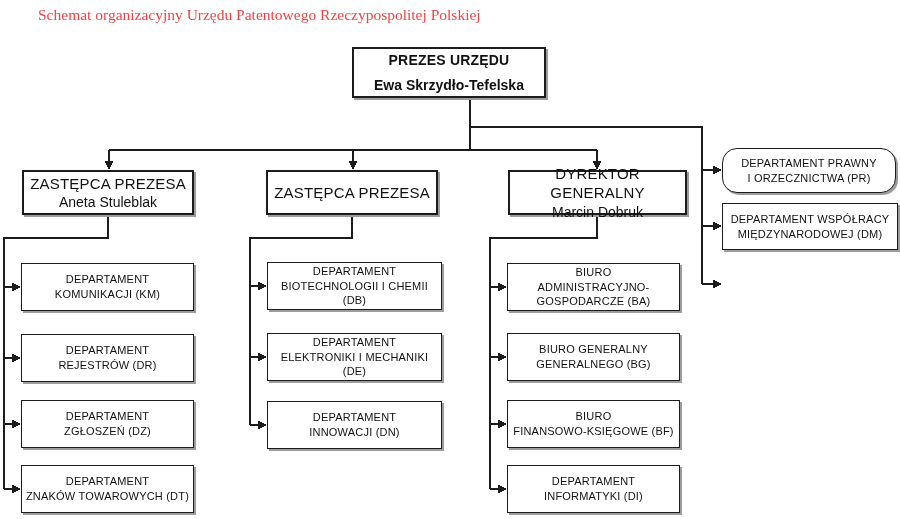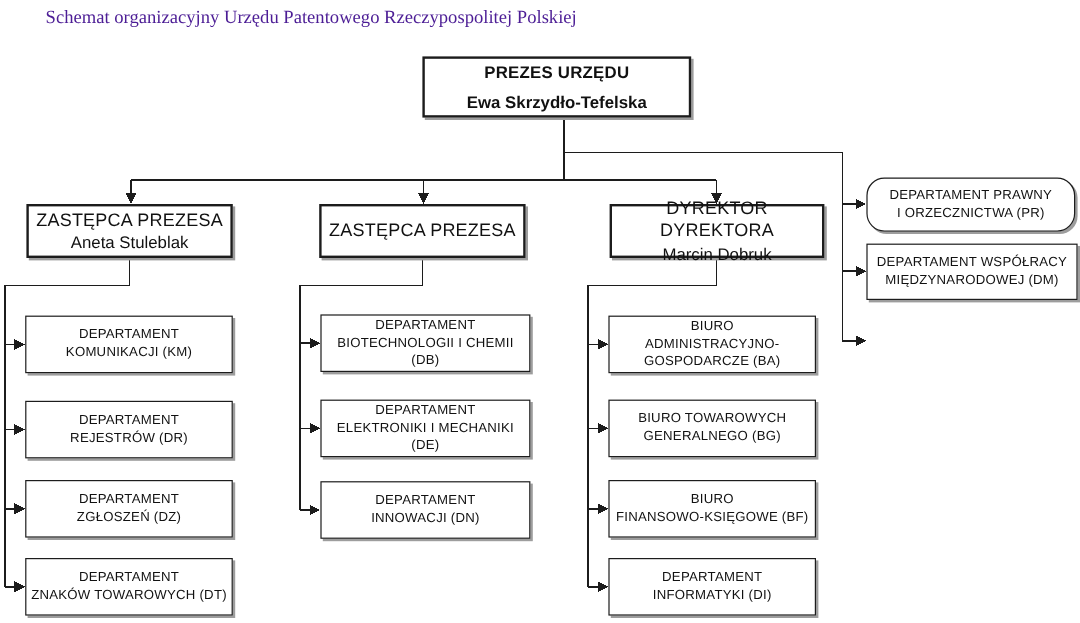--- a/index.html
+++ b/index.html
@@ -11,21 +11,21 @@
     font-family: "Liberation Sans", sans-serif;
     color: #111111;
     overflow: hidden;
   }
   .doc-title {
     position: absolute;
     left: 38px;
     top: 6px;
     font-family: "Liberation Serif", "DejaVu Serif", serif;
     font-size: 15.5px;
-    color: #4c1d95;
+    color: #ef4444;
     white-space: nowrap;
   }
   .connectors {
     position: absolute;
     left: 0; top: 0;
     width: 900px; height: 519px;
     z-index: 1;
   }
   .connectors path {
     fill: none;
@@ -116,34 +116,34 @@
         <path d="M490 357 H498"></path>
         <path d="M490 424 H498"></path>
         <path d="M490 489 H498"></path>
       <polygon points="498,282.5 498,291.5 507,287"></polygon>
       <polygon points="498,352.5 498,361.5 507,357"></polygon>
       <polygon points="498,419.5 498,428.5 507,424"></polygon>
       <polygon points="498,484.5 498,493.5 507,489"></polygon>
     </g>
   </svg>
 
-  <div class="box lvl1" style="left:352px; top:47px; width:224px; height:51px;">
+  <div class="box lvl1" style="left:352px; top:47px; width:194px; height:51px;">
     <div class="role-line">PREZES URZĘDU</div>
     <div class="name-line">Ewa Skrzydło-Tefelska</div>
   </div>
 
   <div class="box lvl2" style="left:22px; top:170px; width:172px; height:45px;">
     <div class="role-line">ZASTĘPCA PREZESA</div>
     <div class="name-line">Aneta Stuleblak</div>
   </div>
   <div class="box lvl2" style="left:266px; top:170px; width:172px; height:45px;">
     <div class="role-line">ZASTĘPCA PREZESA</div>
   </div>
   <div class="box lvl2" style="left:508px; top:170px; width:179px; height:45px;">
-    <div class="role-line">DYREKTOR DYREKTORA</div>
+    <div class="role-line">DYREKTOR GENERALNY</div>
     <div class="name-line">Marcin Dobruk</div>
   </div>
 
   <div class="box" style="left:722px; top:148px; width:174px; height:45px;border-radius:15px;">
     <div class="unit-text">DEPARTAMENT PRAWNY
 I ORZECZNICTWA (PR)</div>
   </div>
   <div class="box" style="left:722px; top:203px; width:176px; height:47px;">
     <div class="unit-text">DEPARTAMENT WSPÓŁRACY
 MIĘDZYNARODOWEJ (DM)</div>
@@ -178,21 +178,21 @@
     <div class="unit-text">DEPARTAMENT
 INNOWACJI (DN)</div>
   </div>
 
   <div class="box" style="left:507px; top:263px; width:173px; height:48px;">
     <div class="unit-text">BIURO
 ADMINISTRACYJNO-
 GOSPODARCZE (BA)</div>
   </div>
   <div class="box" style="left:507px; top:333px; width:173px; height:48px;">
-    <div class="unit-text">BIURO TOWAROWYCH
+    <div class="unit-text">BIURO GENERALNY
 GENERALNEGO (BG)</div>
   </div>
   <div class="box" style="left:507px; top:400px; width:173px; height:48px;">
     <div class="unit-text">BIURO
 FINANSOWO-KSIĘGOWE (BF)</div>
   </div>
   <div class="box" style="left:507px; top:465px; width:173px; height:48px;">
     <div class="unit-text">DEPARTAMENT
 INFORMATYKI (DI)</div>
   </div>

